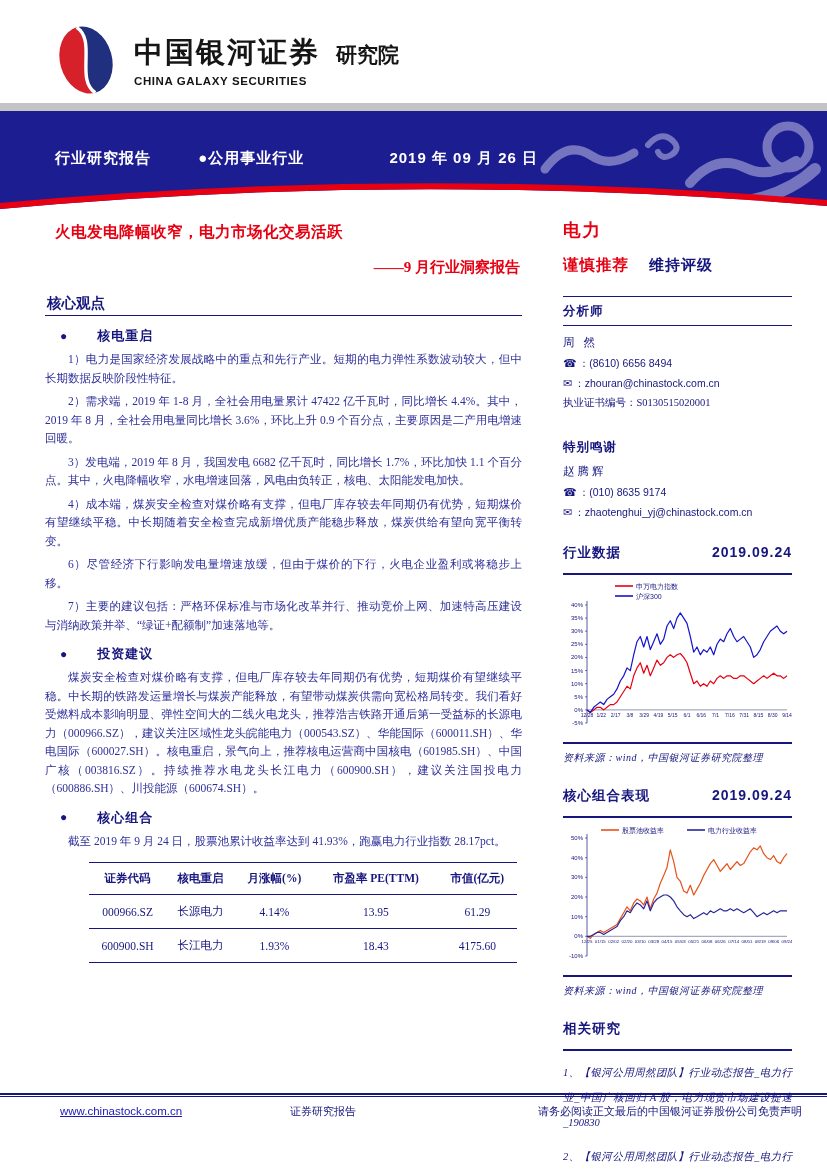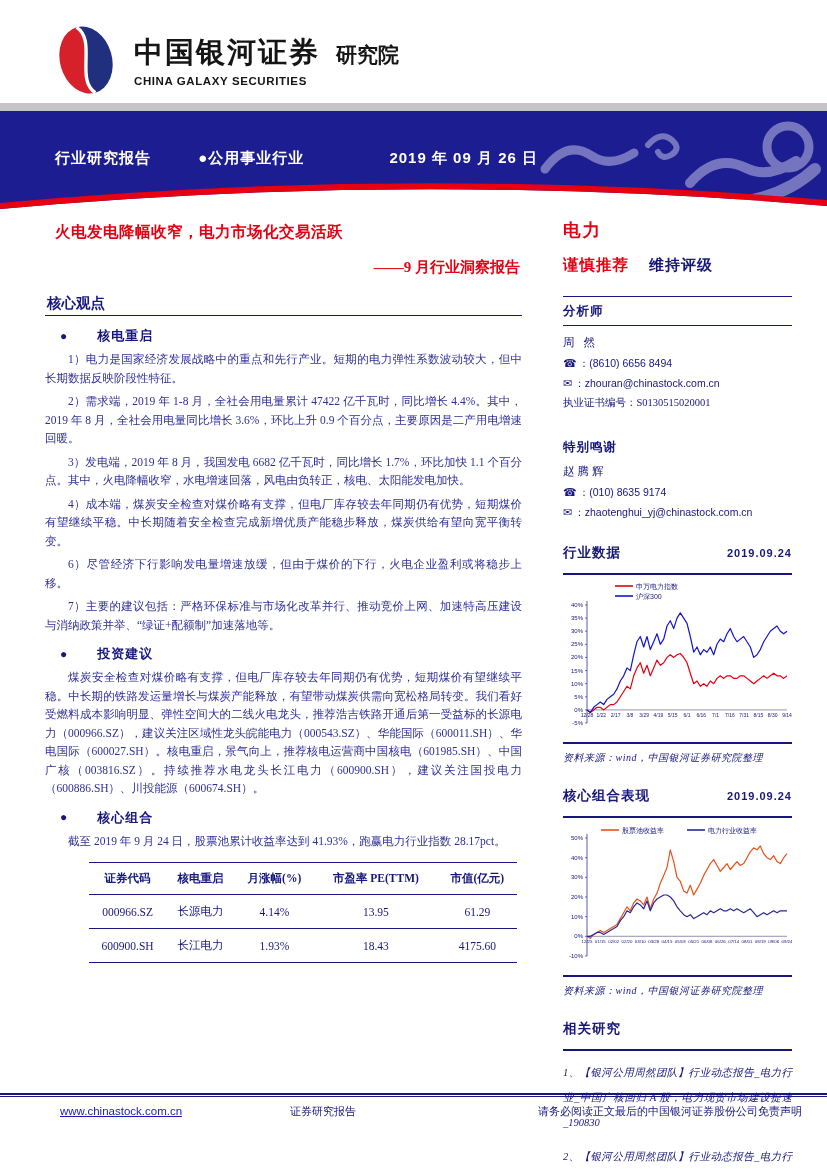--- a/index.html
+++ b/index.html
@@ -53,21 +53,21 @@
   .rule { border-top:1.5px solid #16167e; }
   .contact-block { margin-top:6px; }
   .contact-name { color:#16167e; font-size:11.5px; letter-spacing:3px; line-height:21px; }
   .contact-line { color:#16167e; font-size:10.5px; line-height:20px; font-family:"Liberation Sans", sans-serif; }
   .contact-line .ci { font-size:11px; margin-right:2px; }
   .contact-cn { font-family:"Liberation Serif", serif; }
   .side-gap { height:20px; }
   .section-head { display:flex; justify-content:space-between; align-items:baseline;
                   color:#16167e; font-weight:bold; font-size:13.5px; letter-spacing:1px;
                   border-bottom:2px solid #16167e; padding-bottom:11px; margin-top:22px; }
-  .section-date { font-family:"Liberation Sans", sans-serif; font-size:11px; }
+  .section-date { font-family:"Liberation Sans", sans-serif; font-size:14px; }
   .chart-box { border-bottom:2px solid #16167e; padding:2px 0 1px 0; }
   .source-note { color:#16167e; font-size:10px; font-style:italic; margin-top:7px; letter-spacing:0.5px; }
   .related-item { color:#16167e; font-size:10.5px; font-style:italic; line-height:25px; margin-top:9px; text-align:justify; }
   
   .footer-rule { position:absolute; left:0; top:1093px; width:827px; height:4px;
                  border-top:2px solid #16167e; border-bottom:1px solid #16167e; }
   .footer-row { position:absolute; left:0; top:1104px; width:827px; display:flex; align-items:baseline; }
   .footer-link { margin-left:60px; width:230px; font-family:"Liberation Sans", sans-serif; font-size:11.5px;
                  color:#1a1ab8; text-decoration:underline; }
   .footer-center { width:170px; font-size:11px; color:#16167e; }

